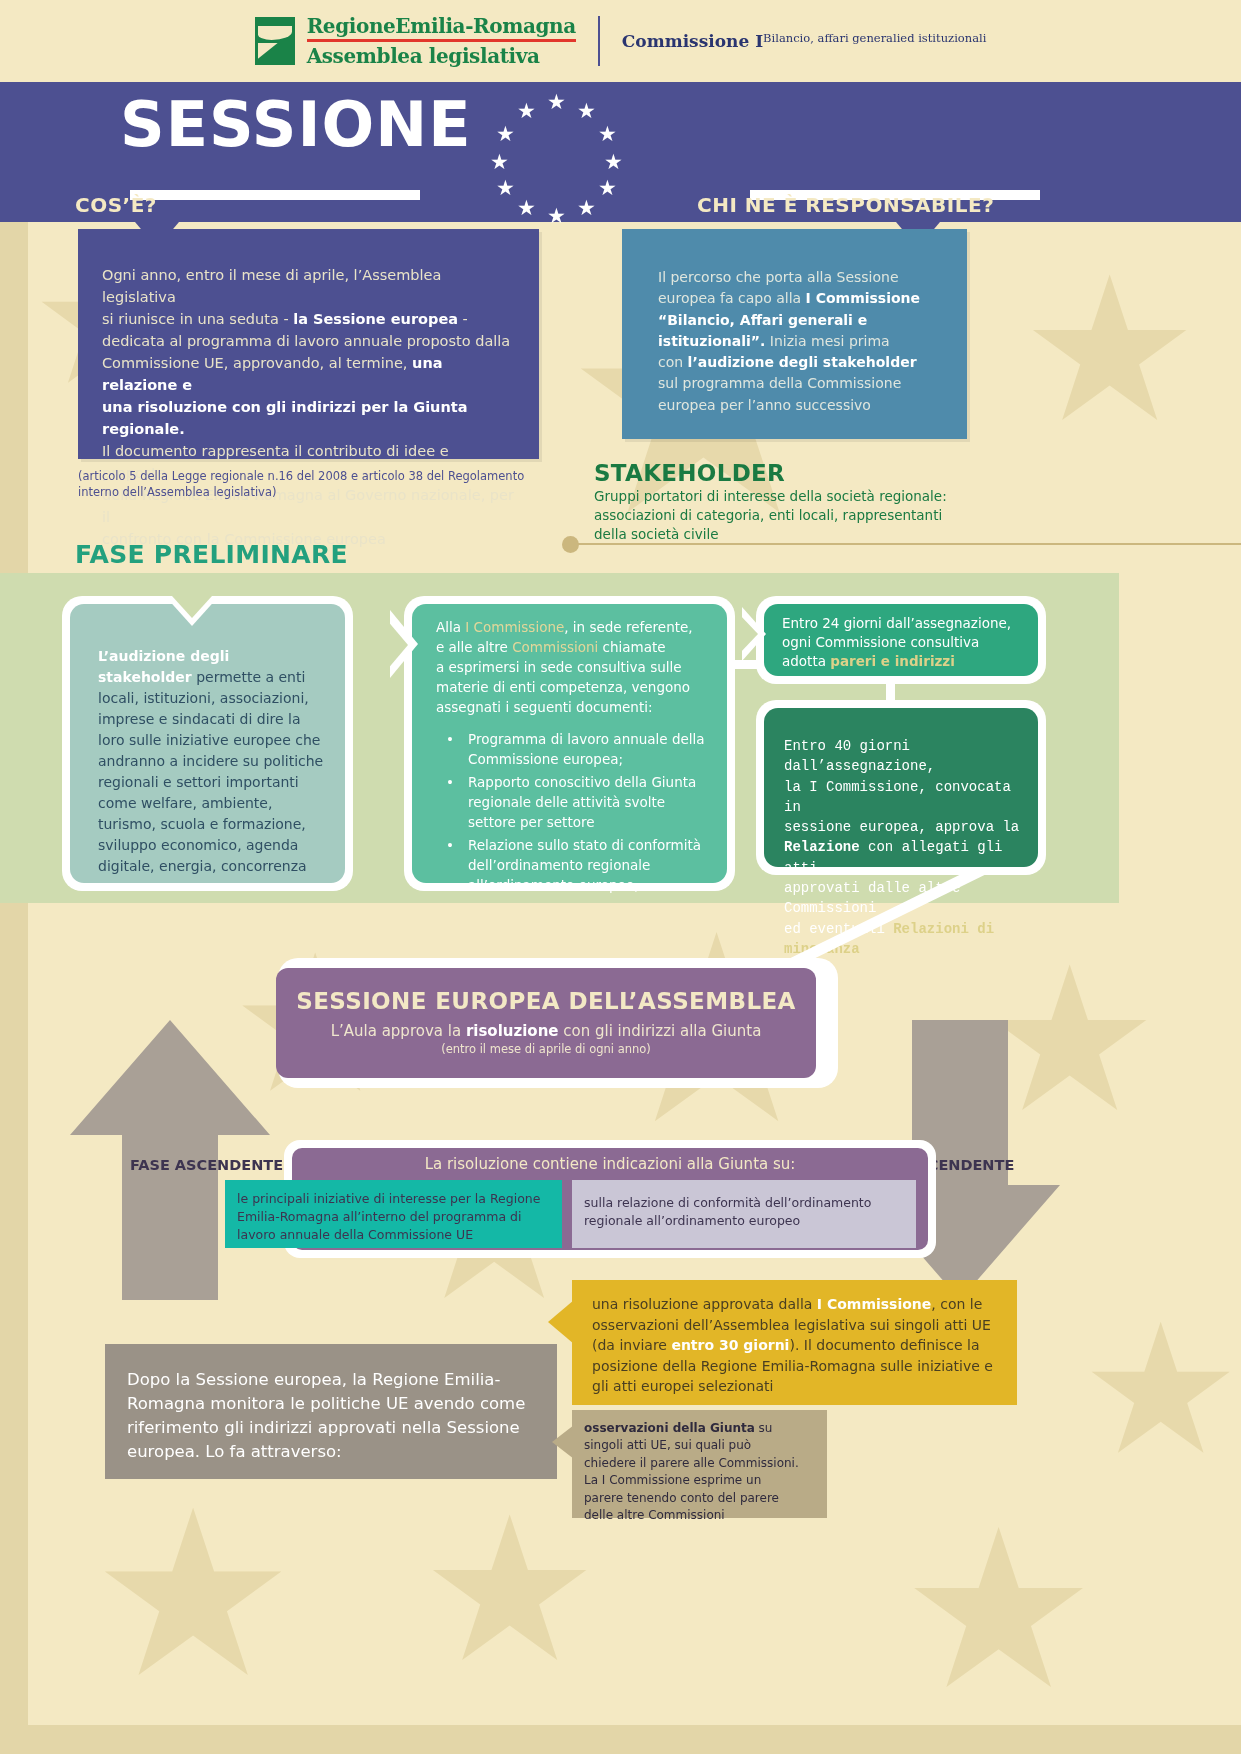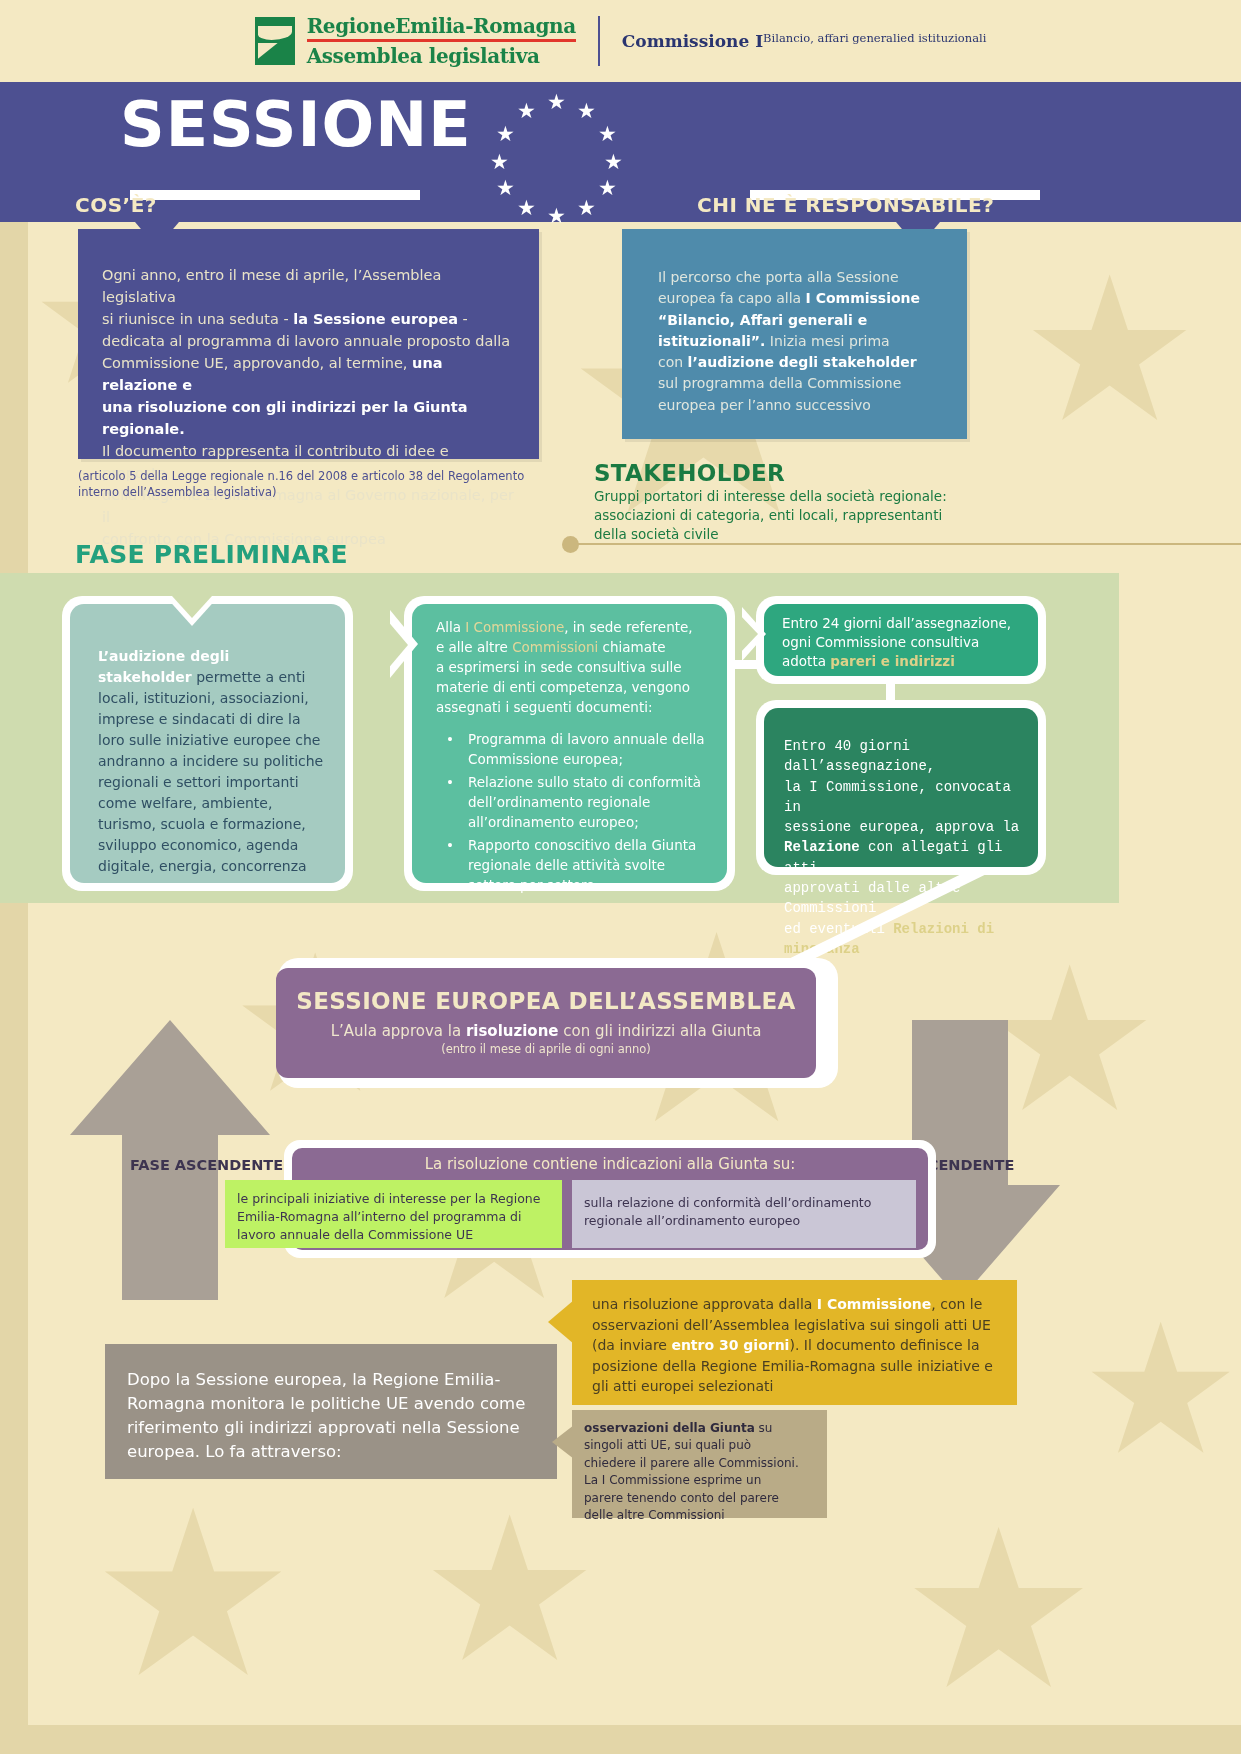--- a/index.html
+++ b/index.html
@@ -231,21 +231,21 @@
   }
   #sess .t2 { color: #efe6cd; font-size: 15px; text-align: center; padding-top: 8px; }
   #sess .t2 b { color: #ffffff; }
   #sess .t3 { color: #efe6cd; font-size: 11.5px; text-align: center; padding-top: 2px; }
 
   #ris-outer { left: 284px; top: 1140px; width: 652px; height: 118px; background: #fff; border-radius: 16px; position: absolute; }
   #ris { left: 292px; top: 1148px; width: 636px; height: 102px; background: #8b6a93; border-radius: 10px; position: absolute; }
   #ris .hdr { color: #f3e8c5; font-size: 15px; text-align: center; padding-top: 7px; }
   #ris-col1 {
     position: absolute; left: 225px; top: 1180px; width: 337px; height: 68px;
-    background: #bef264; color: #3d3450; font-size: 12.5px; line-height: 1.42;
+    background: #14b8a6; color: #3d3450; font-size: 12.5px; line-height: 1.42;
     padding: 10px 12px 0 12px;
   }
   #ris-col2 {
     position: absolute; left: 572px; top: 1180px; width: 344px; height: 68px;
     background: #cac6d6; color: #3d3450; font-size: 12.5px; line-height: 1.42;
     padding: 14px 12px 0 12px;
   }
 
   #fase-asc { position: absolute; left: 130px; top: 1157px; font-size: 14.5px; color: #3d3450; font-weight: bold; }
   #fase-dis { position: absolute; left: 855px; top: 1157px; font-size: 14.5px; color: #3d3450; font-weight: bold; }
@@ -409,22 +409,22 @@
   <div class="rbox-outer" id="p2-outer"></div>
   <div class="rbox" id="p2">
     <div class="txt">
       <span>Alla </span><span class="hl">I Commissione</span><span>, in sede referente,</span><br>
       <span>e alle altre </span><span class="hl">Commissioni</span><span> chiamate</span><br>
       <span>a esprimersi in sede consultiva sulle</span><br>
       <span>materie di enti competenza, vengono</span><br>
       <span>assegnati i seguenti documenti:</span>
       <ul>
         <li>Programma di lavoro annuale della Commissione europea;</li>
+        <li>Rapporto conoscitivo della Giunta regionale delle attività svolte settore per settore</li>
         <li>Relazione sullo stato di conformità dell’ordinamento regionale all’ordinamento europeo;</li>
-        <li>Rapporto conoscitivo della Giunta regionale delle attività svolte settore per settore</li>
       </ul>
     </div>
   </div>
   <div id="p2-arrow"></div>
   <div id="p2-arrow2"></div>
 
   <div class="connector" id="conn-h1"></div>
   <div class="rbox-outer" id="p3-outer"></div>
   <div class="rbox" id="p3">
     <div class="txt">

